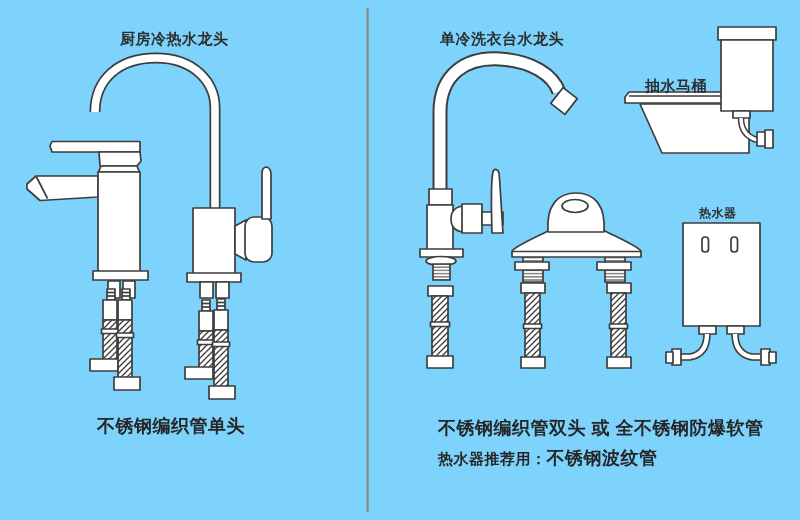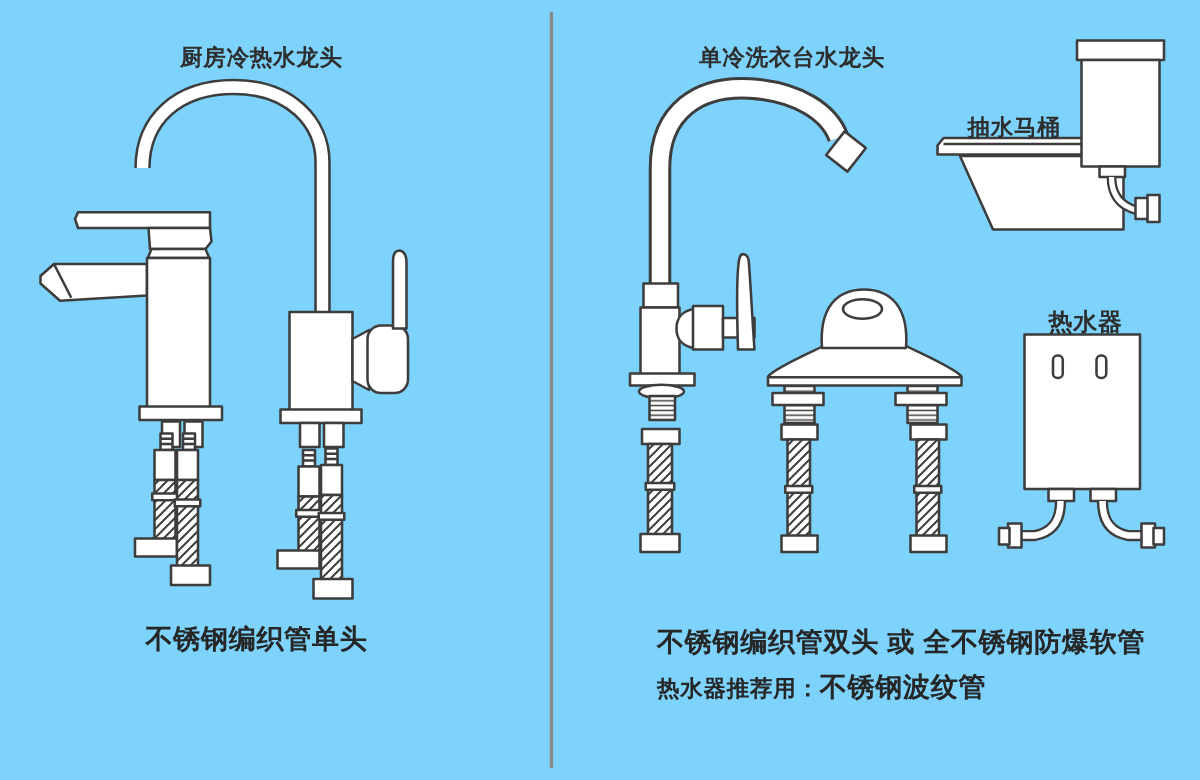--- a/index.html
+++ b/index.html
@@ -196,26 +196,26 @@
         <rect x="769" y="352" width="7" height="11"></rect>
       </g>
     </g>
   </svg>
 
   <div class="lbl" style="left:120px;top:31px;">厨房冷热水龙头</div>
 
 
   <div class="caption" style="left:97px;top:416px;">不锈钢编织管单头</div>
 
-  <div class="lbl" style="left:466px;top:31px;">单冷洗衣台水龙头</div>
+  <div class="lbl" style="left:440px;top:31px;">单冷洗衣台水龙头</div>
 
   <div class="lbl" style="left:645px;top:78px;">抽水马桶</div>
 
 
-  <div class="lbl" style="left:699px;top:207px;font-size:16px;">热水器</div>
+  <div class="lbl" style="left:699px;top:207px;font-size:12px;">热水器</div>
 
   <div class="caption" style="left:438px;top:418px;">不锈钢编织管双头 或 全不锈钢防爆软管</div>
 
   <div class="caption" style="left:438px;top:448px;">
     <span class="small">热水器推荐用：</span><span class="big">不锈钢波纹管</span>
   </div>
 
 </div>
 
 </body></html>

